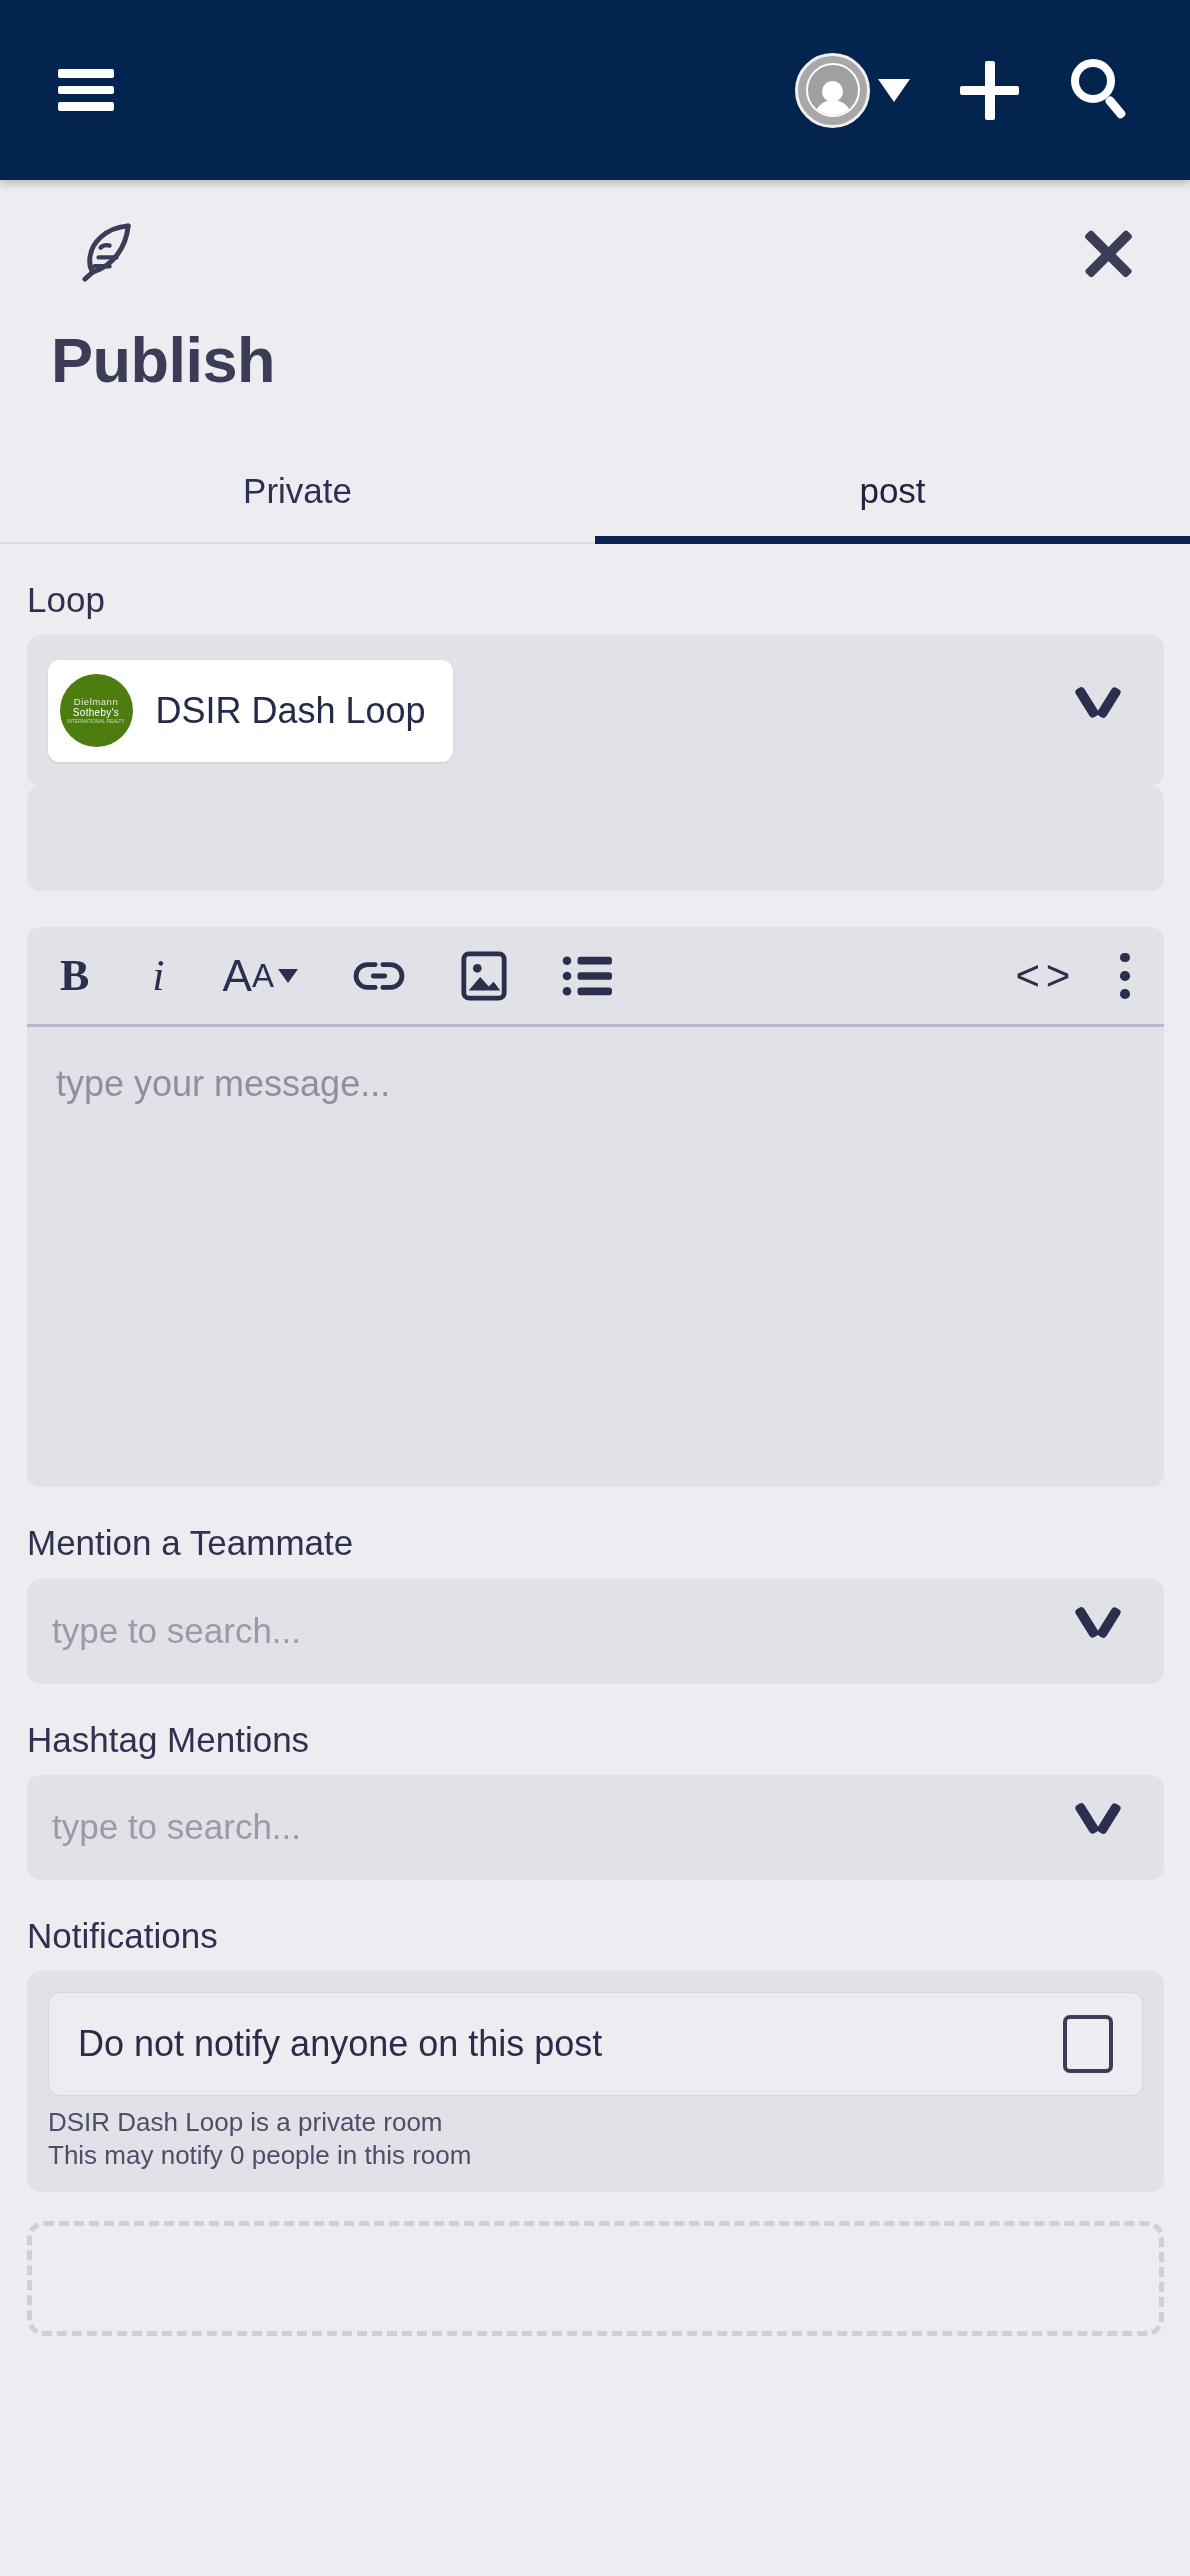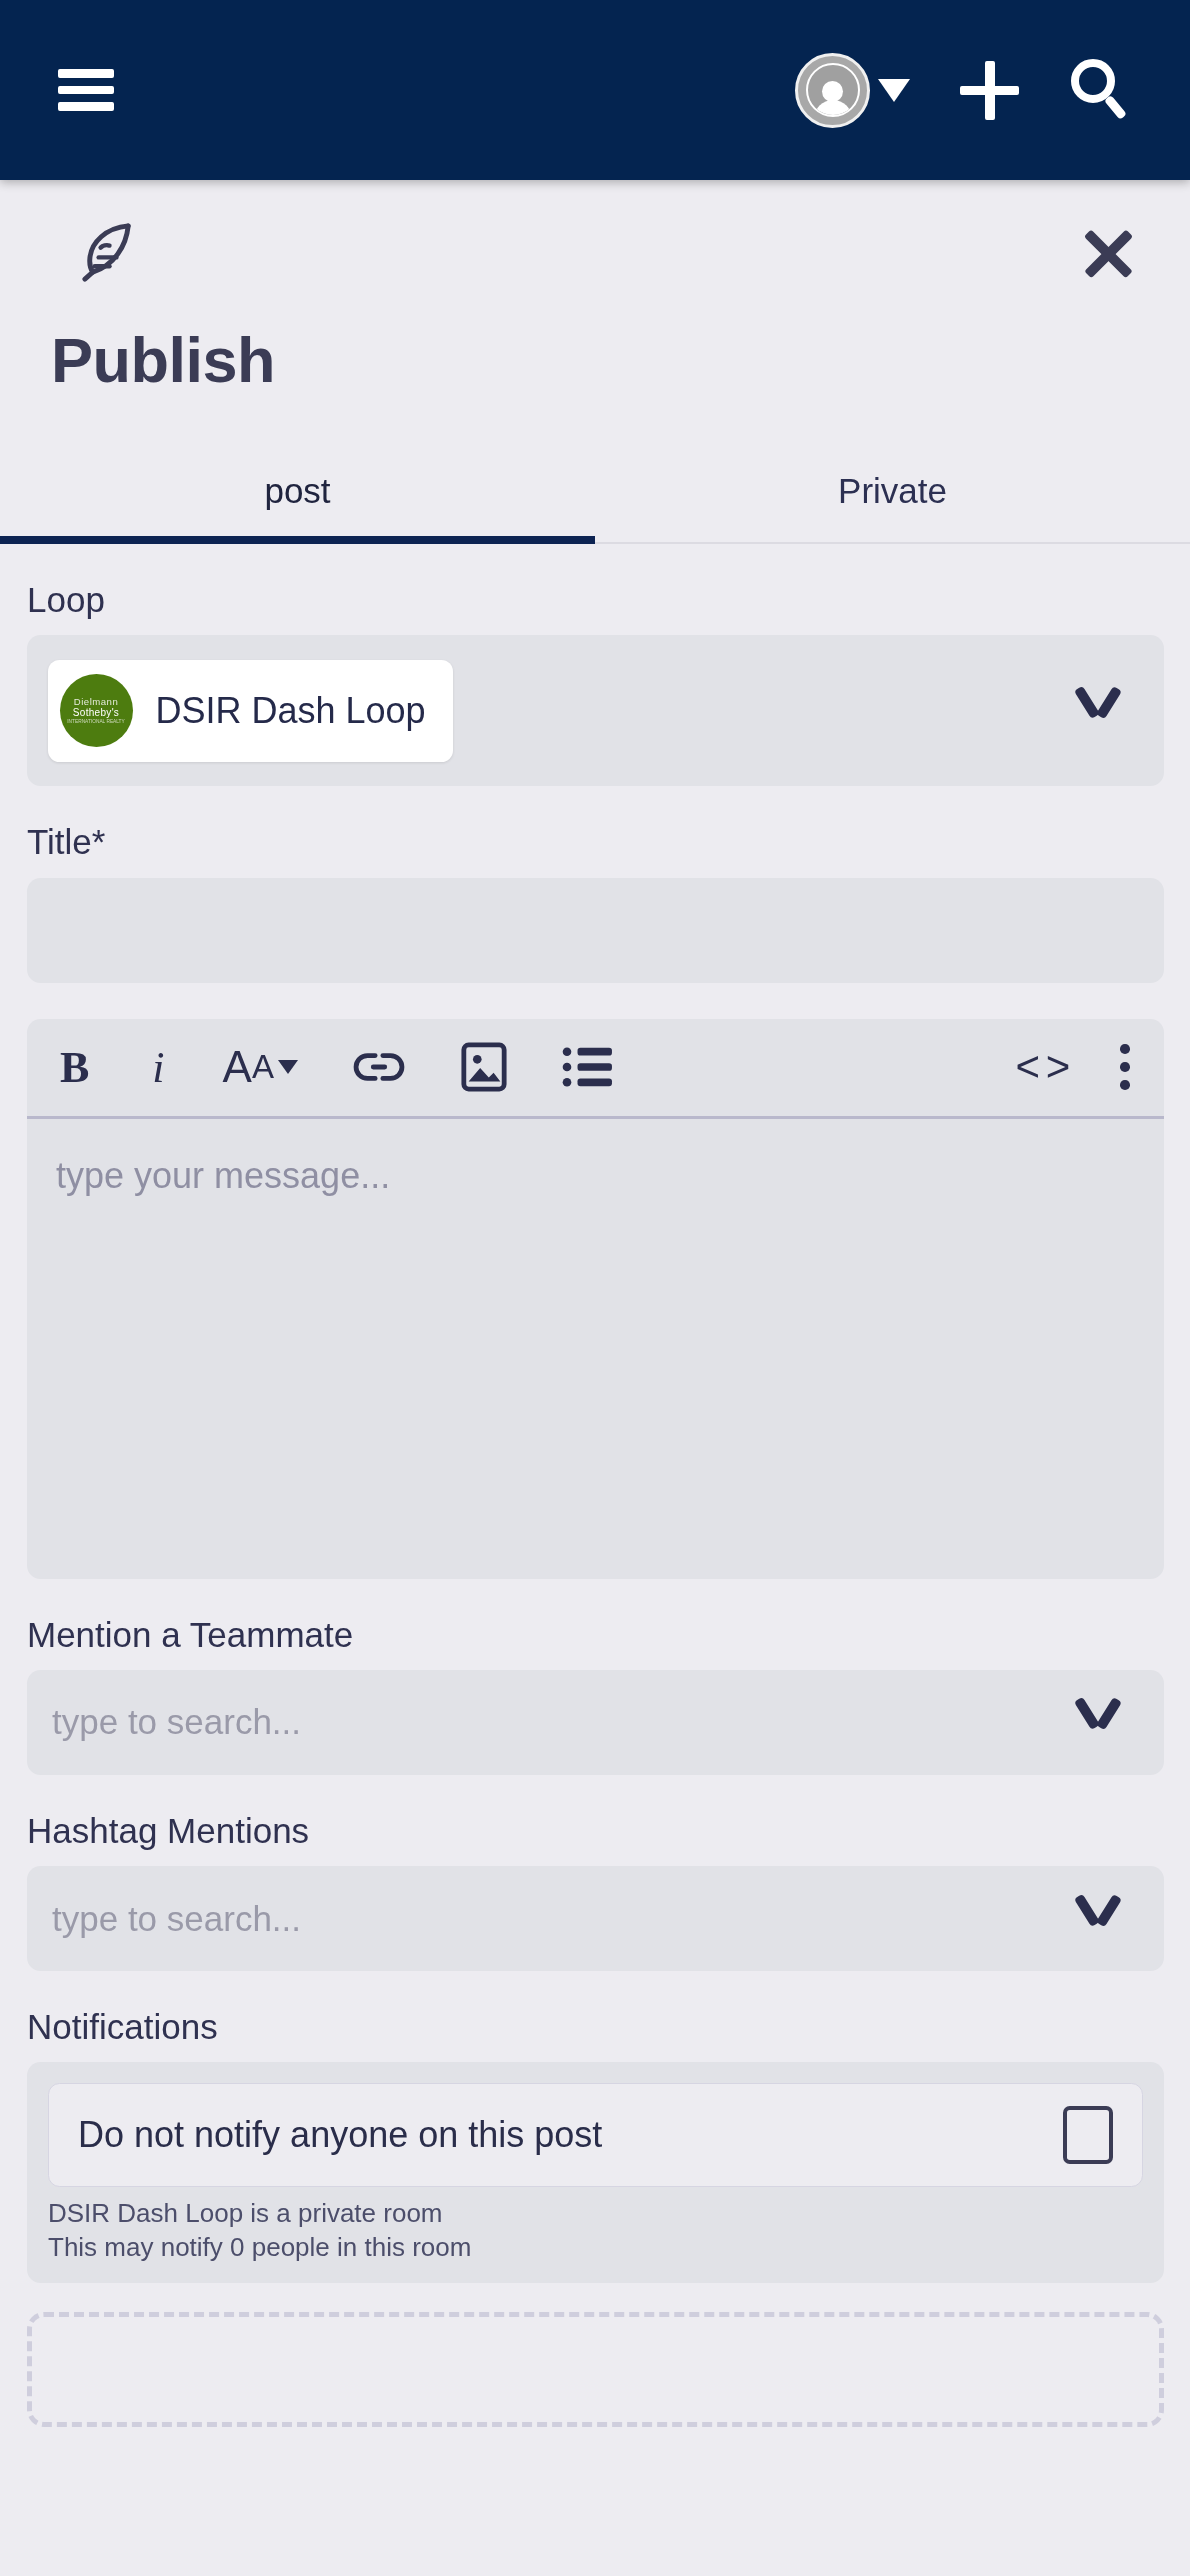--- a/index.html
+++ b/index.html
@@ -478,44 +478,43 @@
         <path d="M18 47 L33 47" fill="none" stroke="#3b3c55" stroke-width="4.5" stroke-linecap="round"></path>
       </svg>
 
       <div class="close-icon"></div>
 
       <div class="page-title">Publish</div>
     </div>
 
     <div class="tabs">
       <div class="tabs-divider"></div>
+      <div class="tab">
+        <span>Private</span>
+      </div>
       <div class="tab active">
         <span>post</span>
-      </div>
-      <div class="tab">
-        <span>Private</span>
       </div>
     </div>
 
     <div class="form">
 
       <div class="field-label">Loop</div>
       <div class="loop-select">
         <div class="loop-chip">
           <div class="loop-chip-logo">
             <div class="l1">Dielmann</div>
             <div class="l2">Sotheby's</div>
             <div class="l3">INTERNATIONAL REALTY</div>
           </div>
           <div class="loop-chip-name">DSIR Dash Loop</div>
         </div>
         <div class="chevron"></div>
       </div>
 
-      <div class="field-label">Title*</div>
       <input class="text-input" type="text" value="" placeholder="" style="">
 
       <div class="editor">
         <div class="editor-toolbar">
           <div class="tool tool-b">B</div>
           <div class="tool tool-i">i</div>
           <div class="tool tool-aa">A<span class="small-a">A</span><span class="tri"></span></div>
           <div class="tool tool-link">
             <svg width="54" height="44" viewBox="0 0 56 46">
               <path d="M22 23 H34" stroke="#2b2e4d" stroke-width="5" stroke-linecap="round" fill="none"></path>

